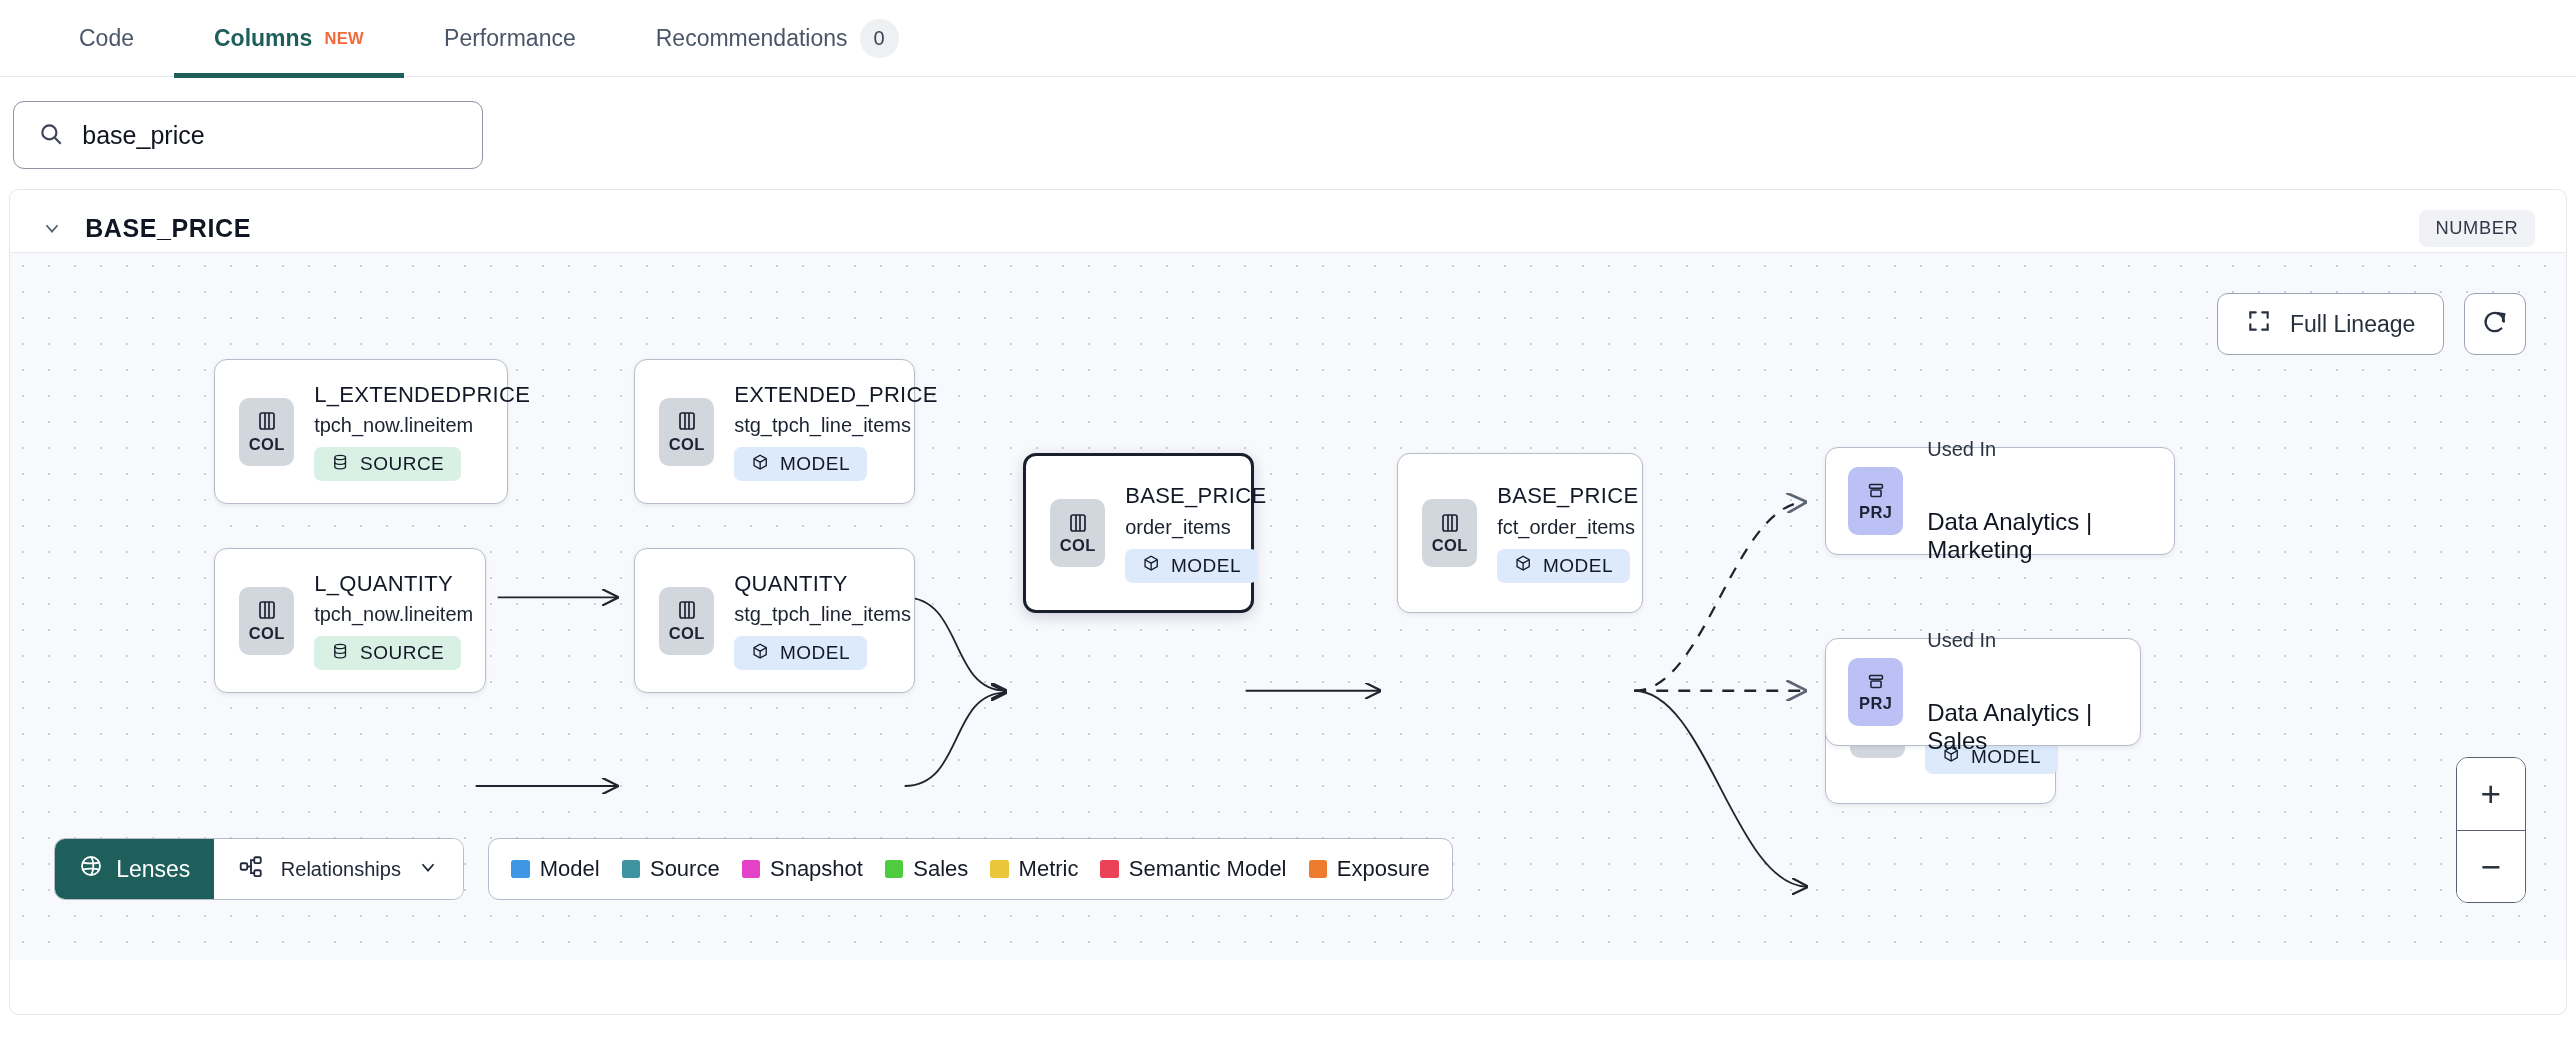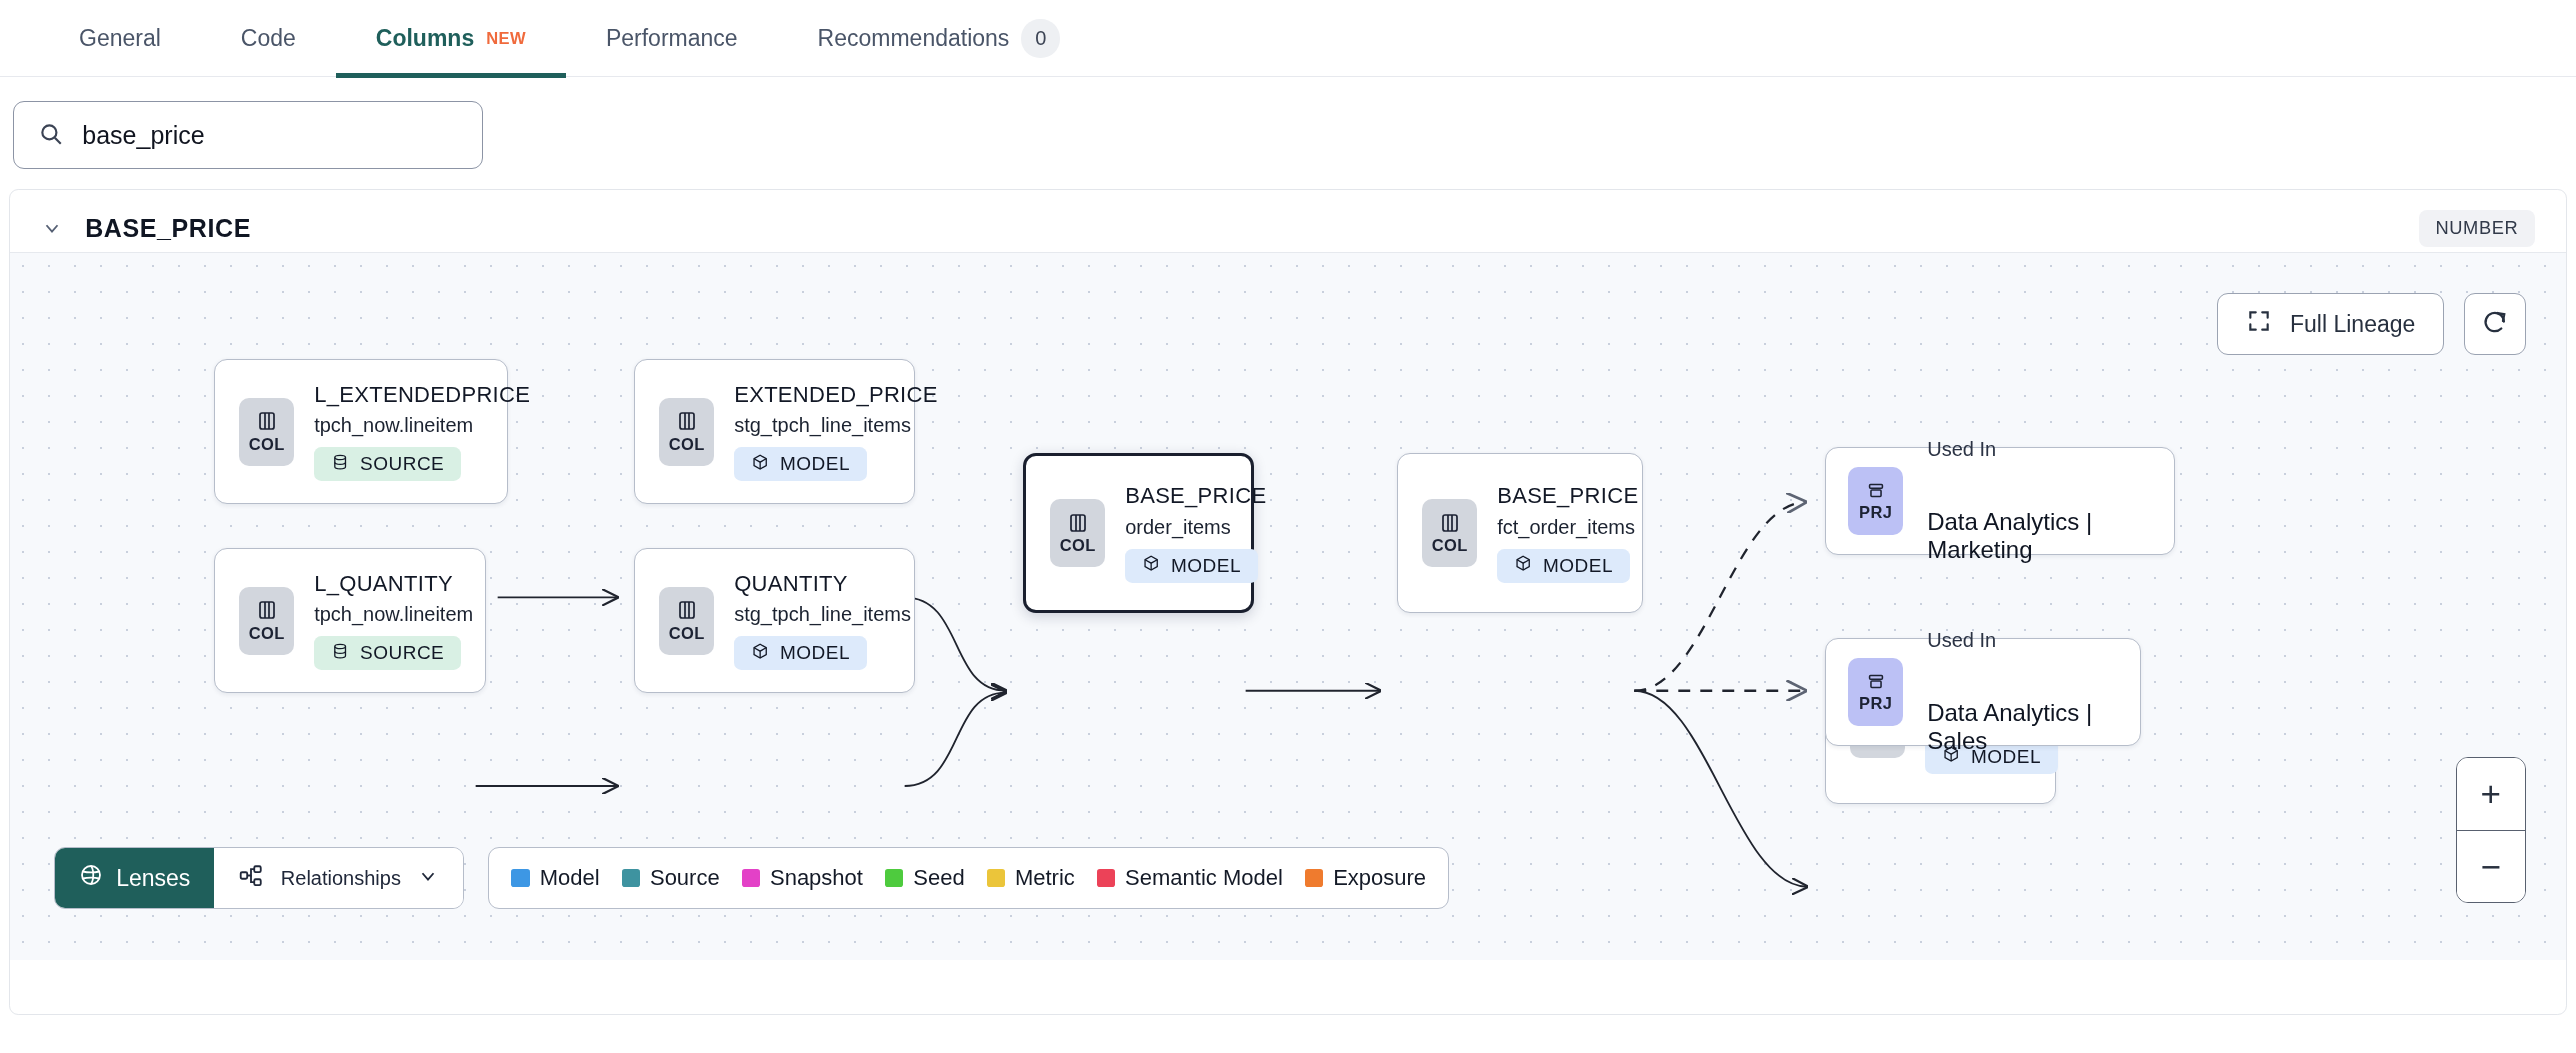--- a/index.html
+++ b/index.html
@@ -232,21 +232,21 @@
     background: #fff; border: 0;
     font-size: 35px; color: #29313f;
     cursor: pointer; display: block;
     font-family: inherit;
   }
   .zoomctl button + button { border-top: 1.8px solid #58606f; }
 
   
   .bottombar {
     position: absolute;
-    left: 44px; bottom: 51px;
+    left: 44px; bottom: 60px;
     display: flex;
     align-items: center;
     gap: 24px;
   }
   .lenses-group {
     display: flex;
     height: 62px;
     border-radius: 11px;
     overflow: hidden;
     border: 1.8px solid #b6bdca;
@@ -278,23 +278,20 @@
     border: 1.8px solid #b6bdca;
     border-radius: 11px;
   }
   .legend-item { display: flex; align-items: center; gap: 10px; font-size: 22px; color: #141a27; white-space: nowrap; }
   .swatch { width: 18.3px; height: 18.3px; border-radius: 2.8px; flex: 0 0 auto; }
 </style>
 </head>
 <body>
 
 <div class="tabbar">
-  <div class="tab">
-    <span>General</span>
-  </div>
   <div class="tab">
     <span>Code</span>
   </div>
   <div class="tab active">
     <span>Columns</span>
     <span class="tab-new">NEW</span>
   </div>
   <div class="tab">
     <span>Performance</span>
   </div>
@@ -626,21 +623,21 @@
         <span class="legend-item">
           <span class="swatch" style="background:#3e93a0"></span>
           <span>Source</span>
         </span>
         <span class="legend-item">
           <span class="swatch" style="background:#e341c7"></span>
           <span>Snapshot</span>
         </span>
         <span class="legend-item">
           <span class="swatch" style="background:#4ecb3e"></span>
-          <span>Seed</span>
+          <span>Sales</span>
         </span>
         <span class="legend-item">
           <span class="swatch" style="background:#ebc53a"></span>
           <span>Metric</span>
         </span>
         <span class="legend-item">
           <span class="swatch" style="background:#ec4258"></span>
           <span>Semantic Model</span>
         </span>
         <span class="legend-item">

